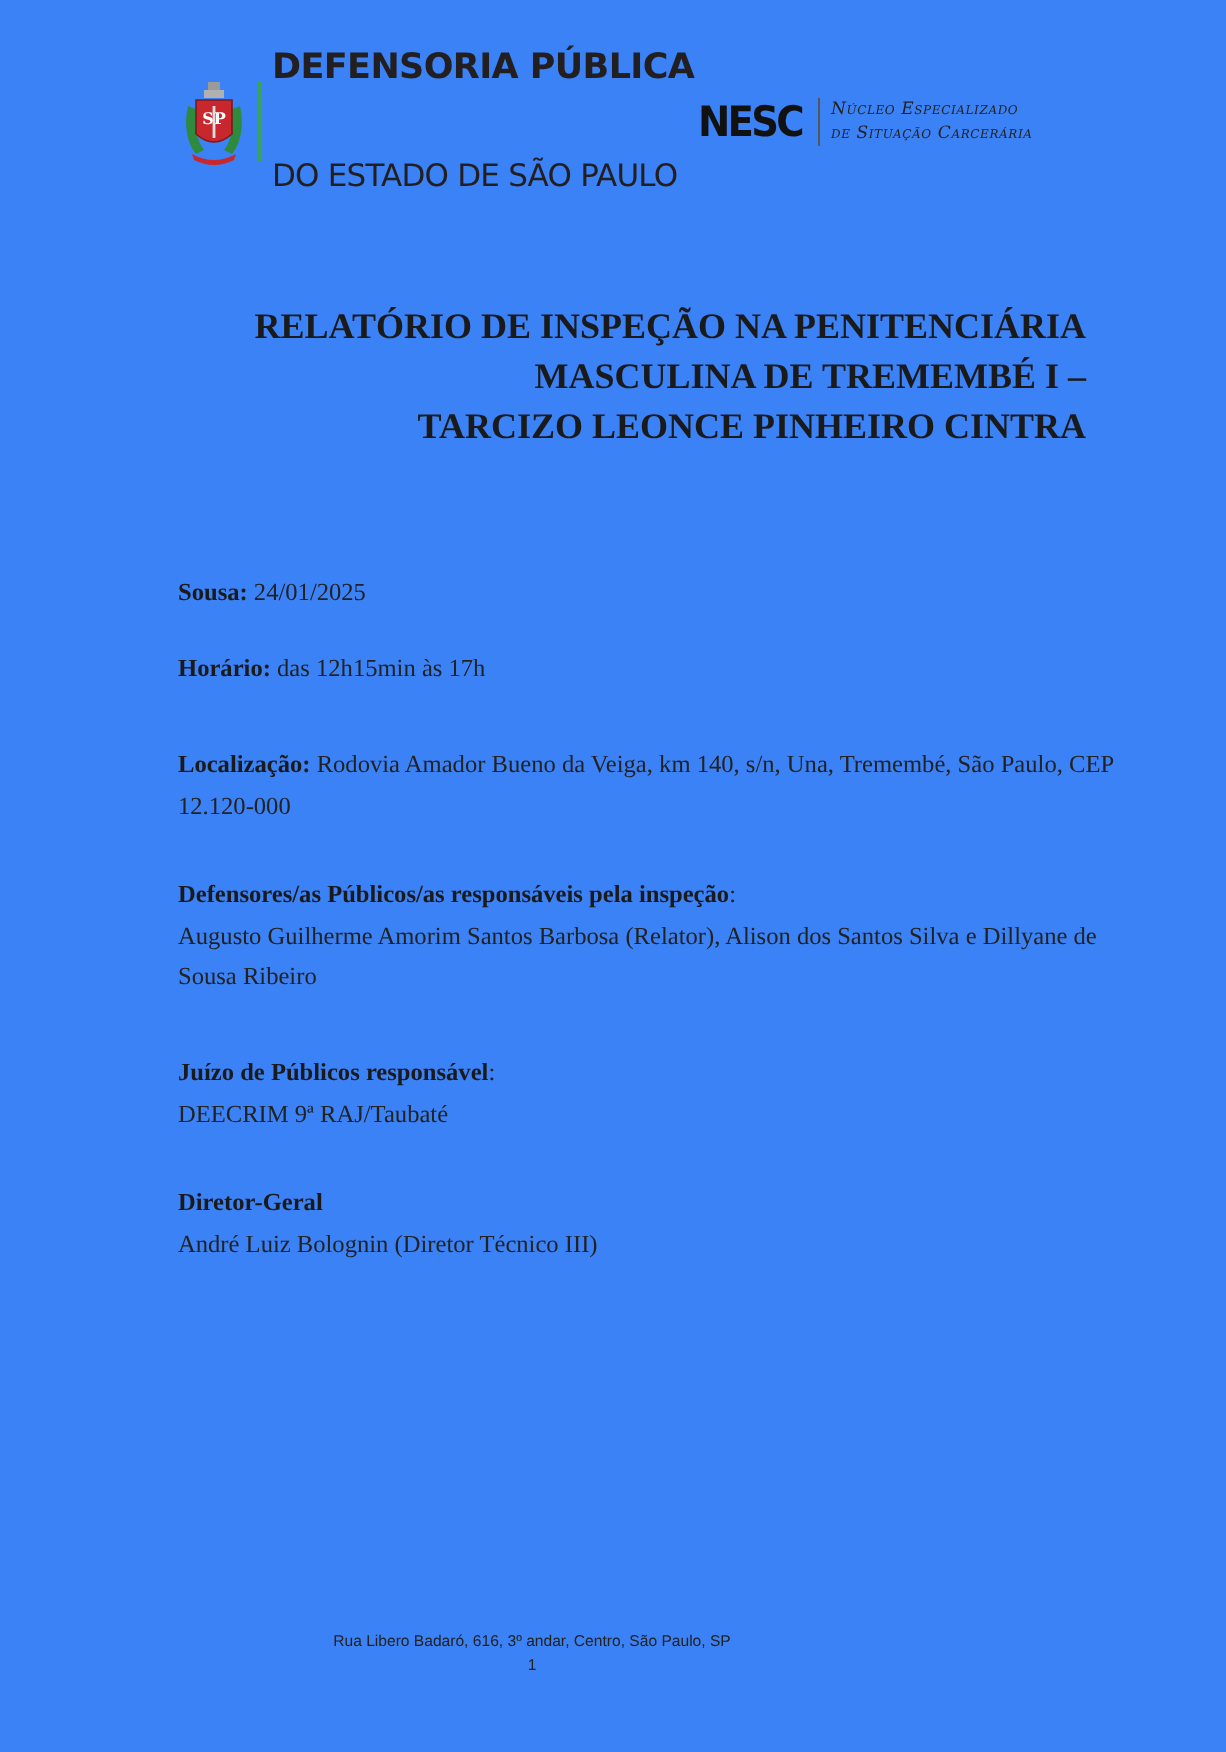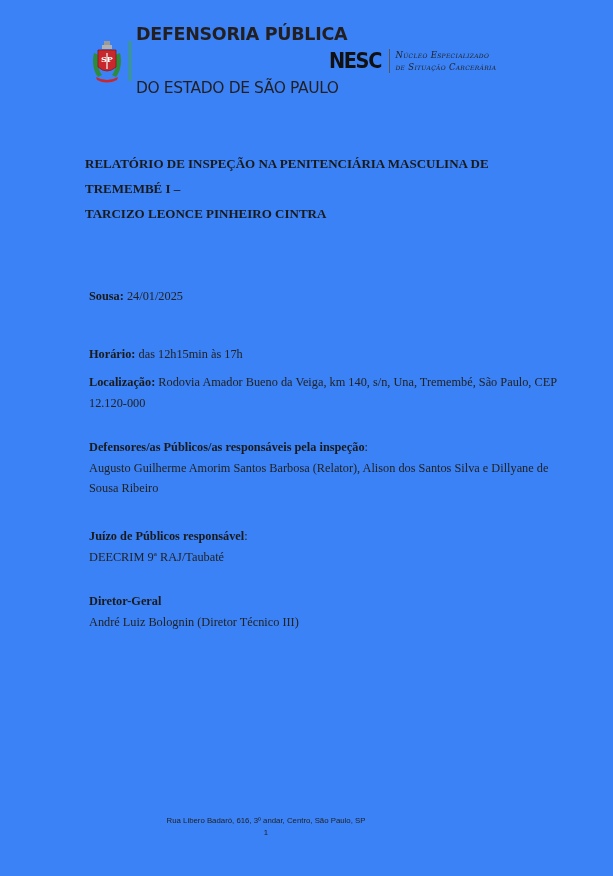--- a/index.html
+++ b/index.html
@@ -7,27 +7,27 @@
   .page { position: absolute; left: 0; top: 0; width: 613px; height: 876px; background: #3b82f6; }
 
   
   .logo-dp { position: absolute; left: 90px; top: 38px; height: 46px; display: flex; align-items: center; }
   .crest { width: 34px; height: 44px; position: relative; }
   .dp-divider { width: 2px; height: 40px; background: #3aa35b; margin-left: 5px; margin-right: 5px; }
   .dp-text { display: flex; flex-direction: column; line-height: 1; gap: 19px; }
   .dp-line1 { font-family: "DejaVu Sans", "Liberation Sans", sans-serif; font-weight: bold; font-size: 17.5px; color: #231f20; letter-spacing: -0.3px; }
   .dp-line2 { font-family: "DejaVu Sans", "Liberation Sans", sans-serif; font-size: 15.5px; color: #231f20; margin-top: 18px; letter-spacing: -0.4px; }
 
-  .logo-nesc { position: absolute; left: 329px; top: 49px; display: flex; align-items: center; }
+  .logo-nesc { position: absolute; left: 349px; top: 49px; display: flex; align-items: center; }
   .nesc-mark { font-family: "DejaVu Sans", "Liberation Sans", sans-serif; font-weight: bold; font-size: 21px; letter-spacing: -1.5px; color: #111; transform: scaleX(0.92); transform-origin: left center; }
   .nesc-divider { width: 1px; height: 24px; background: #555; margin-left: 4px; margin-right: 5px; }
   .nesc-text { display: flex; flex-direction: column; font-family: "DejaVu Serif", "Liberation Serif", serif; font-size: 8.5px; line-height: 12px; color: #222; font-variant: small-caps; letter-spacing: 0.3px; font-style: italic; }
 
   
-  .title { position: absolute; left: 70px; width: 473px; top: 151px; text-align: left; font-family: "Liberation Serif", "DejaVu Serif", serif; font-weight: bold; font-size: 13px; line-height: 25px; color: #1a1a1a; margin-left: 15px; }
+  .title { position: absolute; left: 70px; width: 473px; top: 151px; text-align: right; font-family: "Liberation Serif", "DejaVu Serif", serif; font-weight: bold; font-size: 18px; line-height: 25px; color: #1a1a1a; }
 
   
   .field { position: absolute; left: 89px; width: 470px; font-family: "Liberation Serif", "DejaVu Serif", serif; font-size: 12.3px; line-height: 20.5px; color: #222; }
   .lbl { font-weight: bold; color: #1a1a1a; }
 
   .footer { position: absolute; left: 0; width: 532px; top: 815px; text-align: center; font-family: "Liberation Sans", "DejaVu Sans", sans-serif; font-size: 7.8px; line-height: 12px; color: #222; }
 </style>
 </head>
 <body>
 
@@ -64,21 +64,21 @@
 
   <div class="title">
     <div>RELATÓRIO DE INSPEÇÃO NA PENITENCIÁRIA MASCULINA DE TREMEMBÉ I –</div>
     <div>TARCIZO LEONCE PINHEIRO CINTRA</div>
   </div>
 
   <div class="field" style="top:286px;">
     <span class="lbl">Sousa:</span><span> 24/01/2025</span>
   </div>
 
-  <div class="field" style="top:344px;">
+  <div class="field" style="top:324px;">
     <span class="lbl">Horário:</span><span> das 12h15min às 17h</span>
   </div>
 
   <div class="field" style="top:372px;">
     <span class="lbl">Localização:</span><span> Rodovia Amador Bueno da Veiga, km 140, s/n, Una, Tremembé, São Paulo, CEP 12.120-000</span>
   </div>
 
   <div class="field" style="top:437px;">
     <div><span class="lbl">Defensores/as Públicos/as responsáveis pela inspeção</span><span>:</span></div>
     <div>Augusto Guilherme Amorim Santos Barbosa (Relator), Alison dos Santos Silva e Dillyane de Sousa Ribeiro</div>

